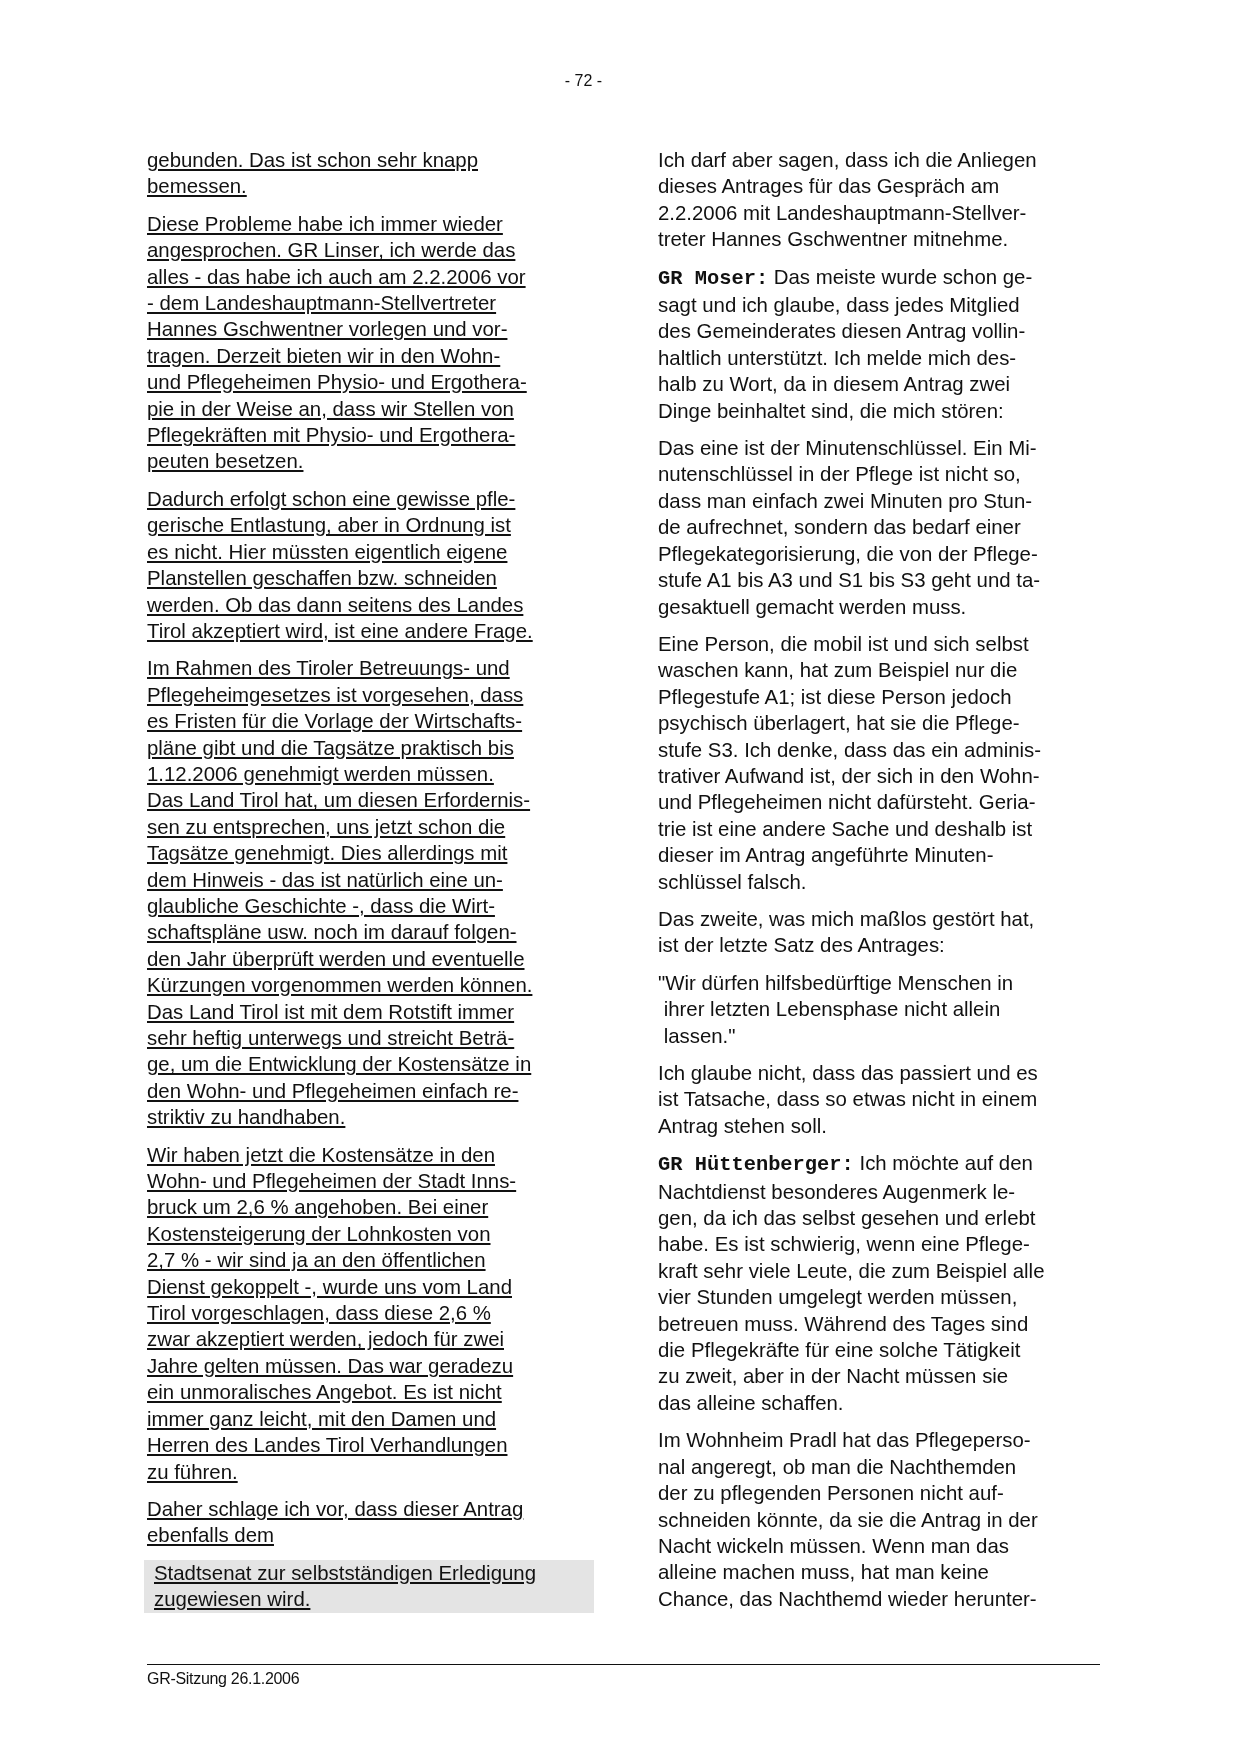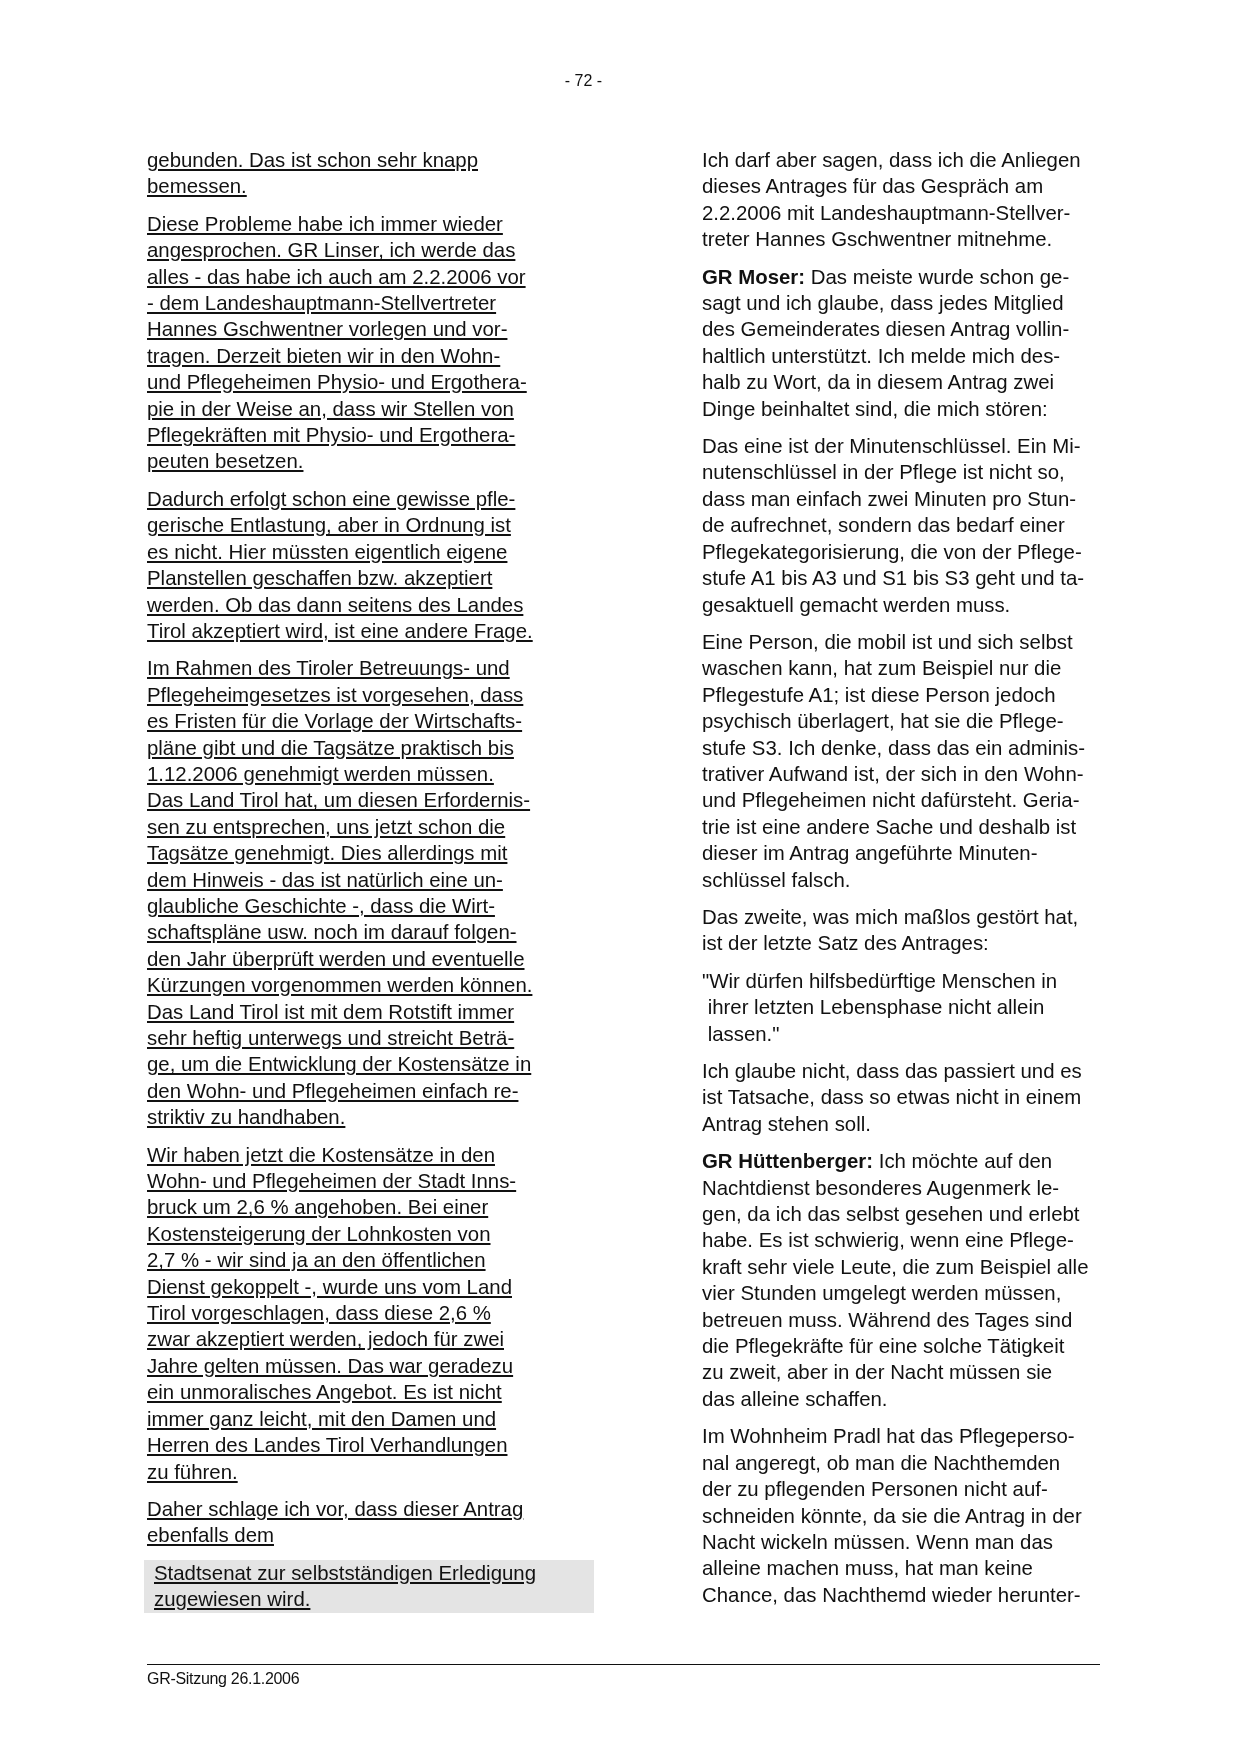--- a/index.html
+++ b/index.html
@@ -2,24 +2,24 @@
 <html><head>
   <meta charset="utf-8">
   <style>
     html, body { margin: 0; padding: 0; background: #ffffff; }
     body { width: 1240px; height: 1755px; position: relative; overflow: hidden;
            font-family: "Liberation Sans", sans-serif; color: #111111; }
     .page-number { position: absolute; top: 72px; left: 0; width: 1167px; text-align: center;
                    font-size: 16px; }
     .column { position: absolute; top: 147px; width: 450px; font-size: 20.4px; line-height: 26.4px; }
     .col-left { left: 147px; text-decoration: underline; }
-    .col-right { left: 658px; margin-left: 44px; }
+    .col-right { left: 658px; }
     .para { margin: 0 0 11px 0; }
     .line { display: block; white-space: pre; }
-    .speaker { font-weight: bold; }
+    .speaker { font-weight: bold; font-family: Liberation Mono, monospace; }
     .highlight { background: #e4e4e4; margin-left: -3px; padding-left: 10px; width: 440px; }
     .footer-rule { position: absolute; top: 1664px; left: 147px; width: 953px; height: 0;
                    border-top: 1.5px solid #111; }
     .footer-text { position: absolute; top: 1670px; left: 147px; font-size: 16px; letter-spacing: -0.3px; }
   </style>
 </head>
 <body>
 
 <div class="page-number">- 72 -</div>
 
@@ -37,21 +37,21 @@
       <span class="line">tragen. Derzeit bieten wir in den Wohn-</span>
       <span class="line">und Pflegeheimen Physio- und Ergothera-</span>
       <span class="line">pie in der Weise an, dass wir Stellen von</span>
       <span class="line">Pflegekräften mit Physio- und Ergothera-</span>
       <span class="line">peuten besetzen.</span>
     </div>
     <div class="para">
       <span class="line">Dadurch erfolgt schon eine gewisse pfle-</span>
       <span class="line">gerische Entlastung, aber in Ordnung ist</span>
       <span class="line">es nicht. Hier müssten eigentlich eigene</span>
-      <span class="line">Planstellen geschaffen bzw. akzeptiert</span>
+      <span class="line">Planstellen geschaffen bzw. schneiden</span>
       <span class="line">werden. Ob das dann seitens des Landes</span>
       <span class="line">Tirol akzeptiert wird, ist eine andere Frage.</span>
     </div>
     <div class="para">
       <span class="line">Im Rahmen des Tiroler Betreuungs- und</span>
       <span class="line">Pflegeheimgesetzes ist vorgesehen, dass</span>
       <span class="line">es Fristen für die Vorlage der Wirtschafts-</span>
       <span class="line">pläne gibt und die Tagsätze praktisch bis</span>
       <span class="line">1.12.2006 genehmigt werden müssen.</span>
       <span class="line">Das Land Tirol hat, um diesen Erfordernis-</span>

